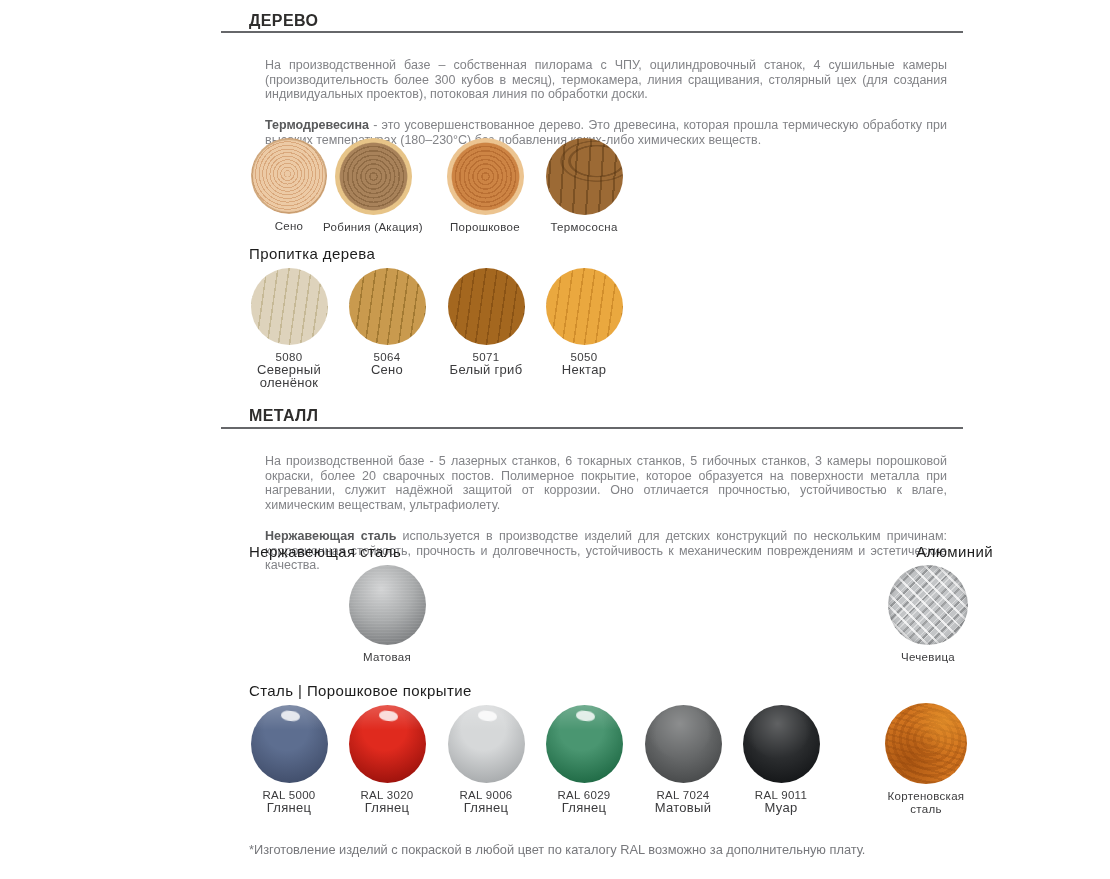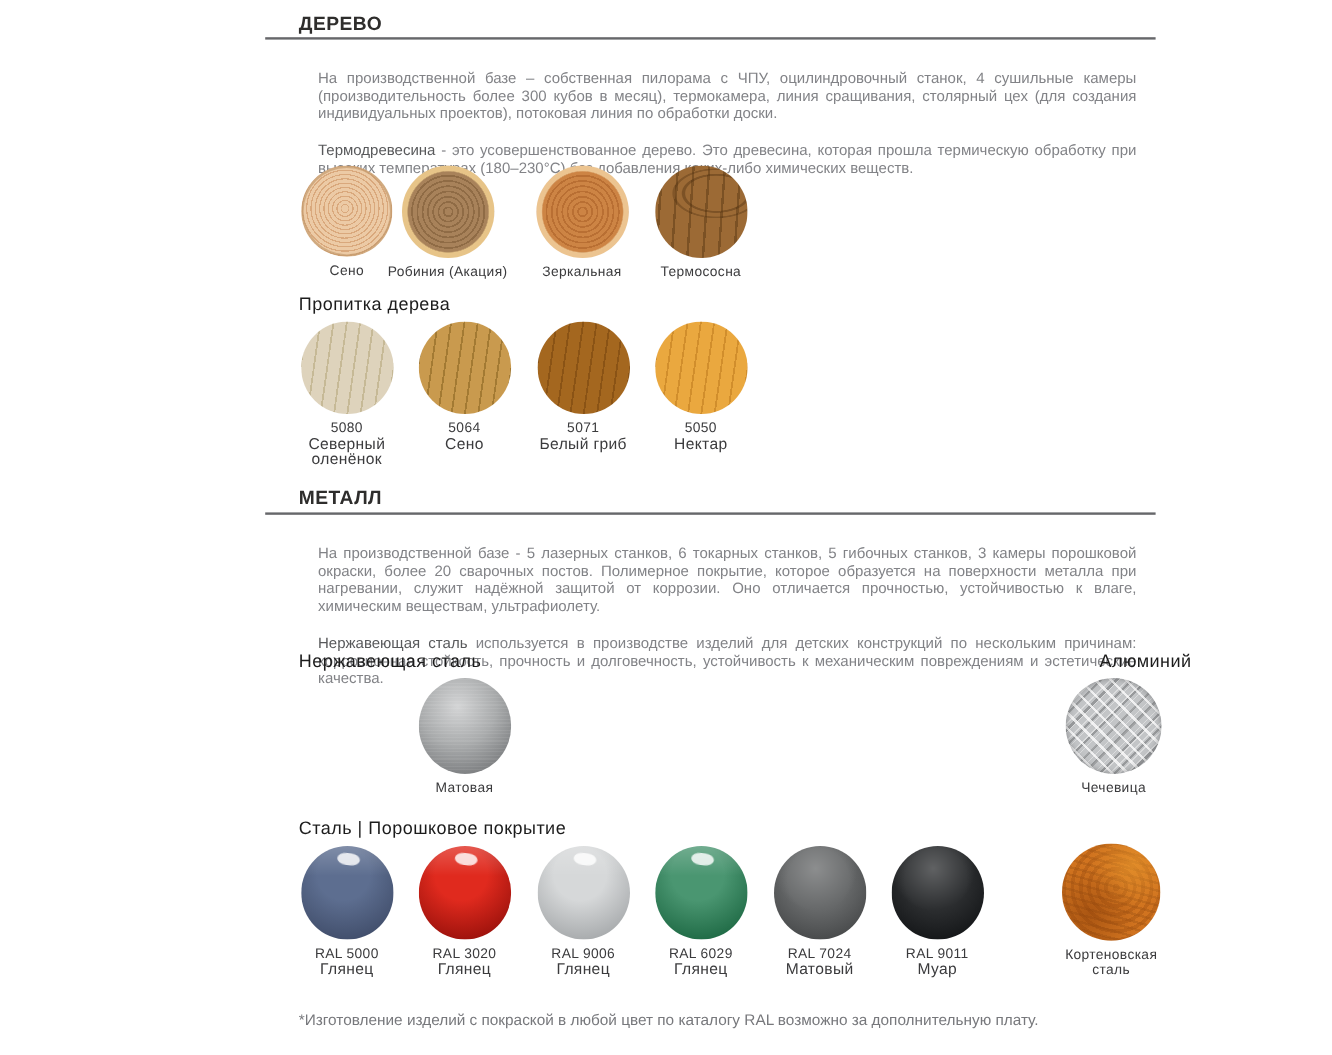--- a/index.html
+++ b/index.html
@@ -3,21 +3,21 @@
 <meta charset="utf-8">
 <style>
   html,body{margin:0;padding:0;background:#fff;}
   .page{position:relative;width:1110px;height:879px;background:#fff;overflow:hidden;
         font-family:"Liberation Sans",sans-serif;color:#808184;border-radius:19px;}
   .sec-title{position:absolute;left:249px;font-size:16px;font-weight:700;color:#2e2d2c;letter-spacing:.4px;}
   .sec-rule{position:absolute;left:221px;width:742px;height:2.4px;background:#66676a;}
   .bodytext{position:absolute;left:249px;width:714px;font-size:12.5px;line-height:14.7px;
             text-align:justify;color:#828387;}
   .bodytext p{margin:16px;}
-  .bodytext b{color:#58595b;font-weight:400;}
+  .bodytext b{color:#58595b;font-weight:700;}
   .sub-title{position:absolute;font-size:15px;color:#1c1c1c;letter-spacing:.4px;}
   .figure{position:absolute;text-align:center;}
   .circle{position:relative;margin:0 auto;border-radius:50%;}
   .cap{margin-top:6px;font-size:11.5px;line-height:12.8px;color:#3b3b3d;letter-spacing:.3px;}
   .cap2{font-size:13px;line-height:12.8px;color:#3b3b3d;letter-spacing:.3px;}
 
   
   .wood-rings{background:
       radial-gradient(circle at 48% 47%, var(--base) 0 5%, rgba(0,0,0,0) 5.5%),
       repeating-radial-gradient(circle at 48% 47%, var(--base) 0 2.6px, var(--ring) 2.6px 3.6px);
@@ -79,21 +79,21 @@
   <div class="figure" style="left:219px;top:138px;width:140px">
     <div class="circle wood-rings" style="width: 76px; height: 76px; --base: #eccaa5; --ring: #d9a87c;"></div>
     <div class="cap">Сено</div>
   </div>
   <div class="figure" style="left:303px;top:138px;width:140px">
     <div class="circle wood-cross" style="width: 77px; height: 77px; --base: #a8825a; --ring: #8f6b45; --sap: #e7c488; --bark: #55432f;"></div>
     <div class="cap">Робиния (Акация)</div>
   </div>
   <div class="figure" style="left:415px;top:138px;width:140px">
     <div class="circle wood-cross" style="width: 77px; height: 77px; --base: #cd8444; --ring: #b96f33; --sap: #ecc490; --bark: #7a4e28;"></div>
-    <div class="cap">Зеркальная</div>
+    <div class="cap">Порошковое</div>
   </div>
   <div class="figure" style="left:514px;top:138px;width:140px">
     <div class="circle wood-plank" style="width: 77px; height: 77px; --base: #9c6a35; --ring: #7b5124;"></div>
     <div class="cap">Термососна</div>
   </div>
 
   <div class="sub-title" style="left:249px;top:245px">Пропитка дерева</div>
 
   <div class="figure" style="left:244px;top:268px;width:90px">
     <div class="circle stain" style="width: 77px; height: 77px; --c: #ded3bc; --g: #c6b996;"></div>

